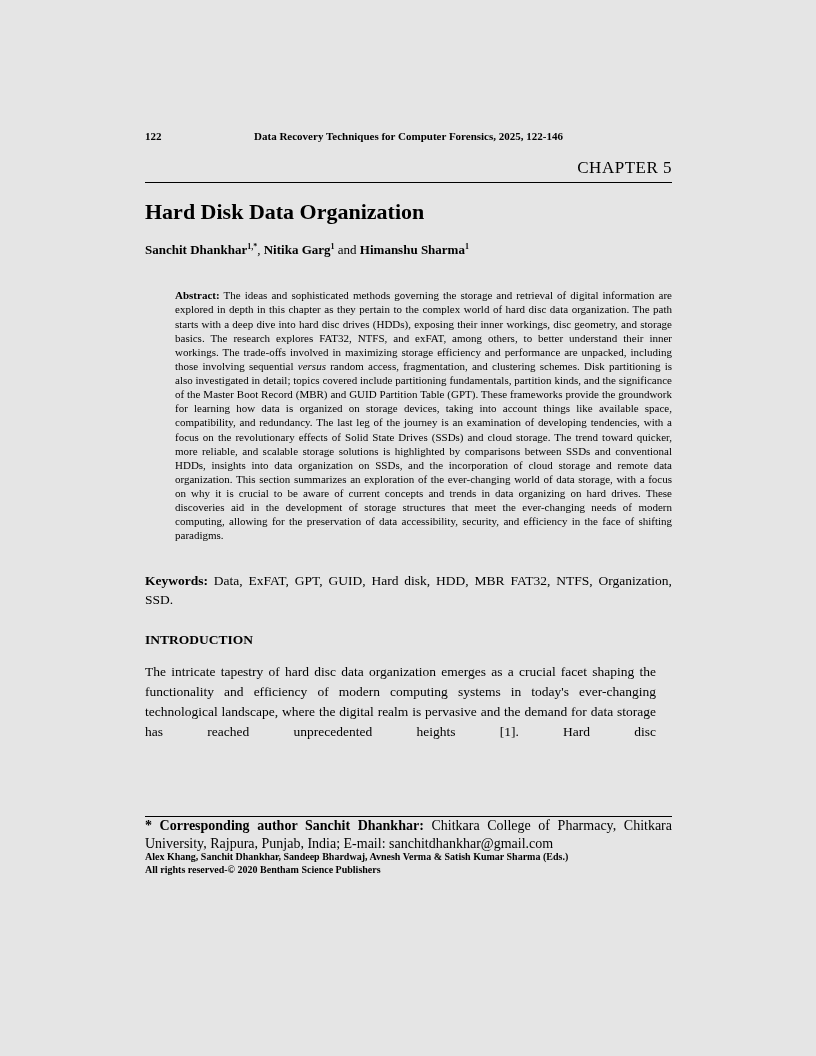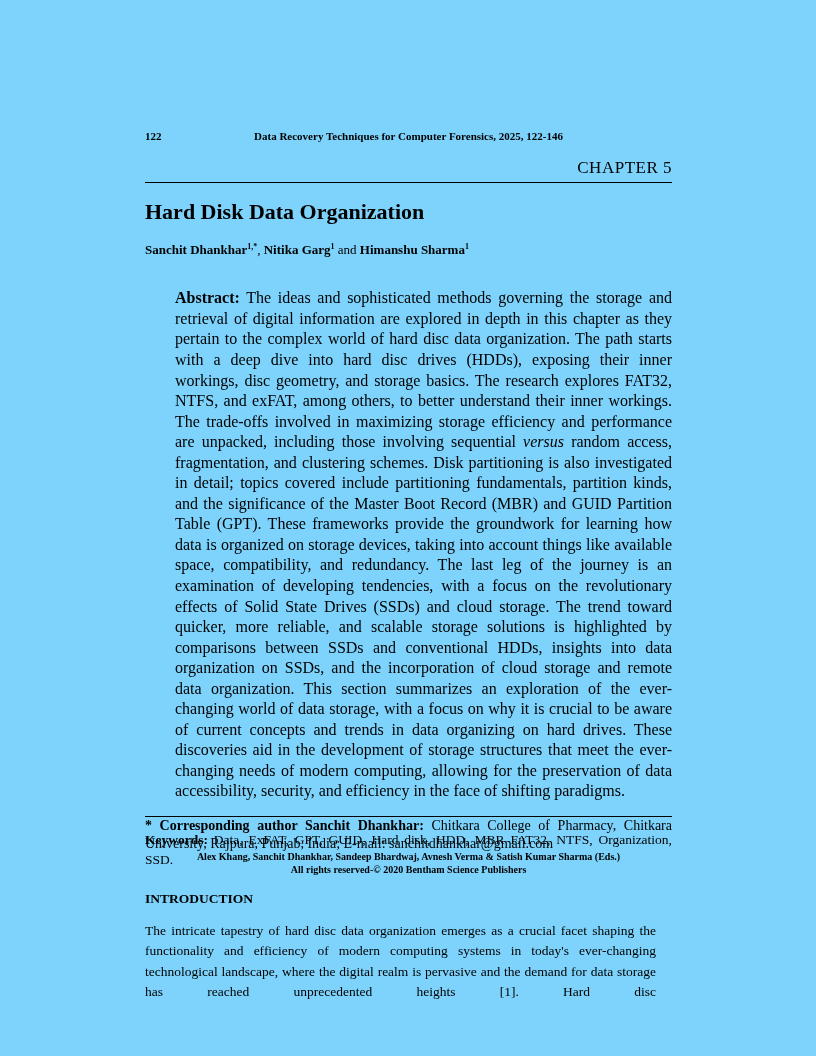--- a/index.html
+++ b/index.html
@@ -4,21 +4,21 @@
 <style>
   html, body {
     margin: 0;
     padding: 0;
     background: #ffffff;
   }
   .page {
     position: relative;
     width: 816px;
     height: 1056px;
-    background: #7dd3fc;
+    background: #e5e5e5;
     font-family: "Liberation Serif", "DejaVu Serif", serif;
     color: #000000;
     box-sizing: border-box;
     padding: 130px 144px 0 145px;
     overflow: hidden;
   }
   
   .running-header {
     position: relative;
     height: 16px;
@@ -66,21 +66,21 @@
   .affiliation {
     font-size: 11.5px;
     font-style: italic;
     margin: 10px 0 0 0;
   }
   .affiliation sup { font-size: 8px; }
 
   
   .abstract {
     margin: 30px 0 12px 30px;
-    font-size: 16px;
+    font-size: 11px;
     line-height: 1.285;
     text-align: justify;
   }
   .abstract-label { font-weight: bold; }
   .abstract .it { font-style: italic; }
 
   
   .keywords {
     font-size: 13.5px;
     line-height: 1.45;
@@ -115,21 +115,20 @@
     text-align: justify;
   }
   .footnote .fn-bold { font-weight: bold; }
 
   
   .page-footer {
     position: absolute;
     left: 145px;
     right: 144px;
     top: 851px;
-    text-align: center;
     font-size: 10px;
     font-weight: bold;
     line-height: 1.25;
   }
 </style>
 </head>
 <body>
 
 <div class="page">
 

